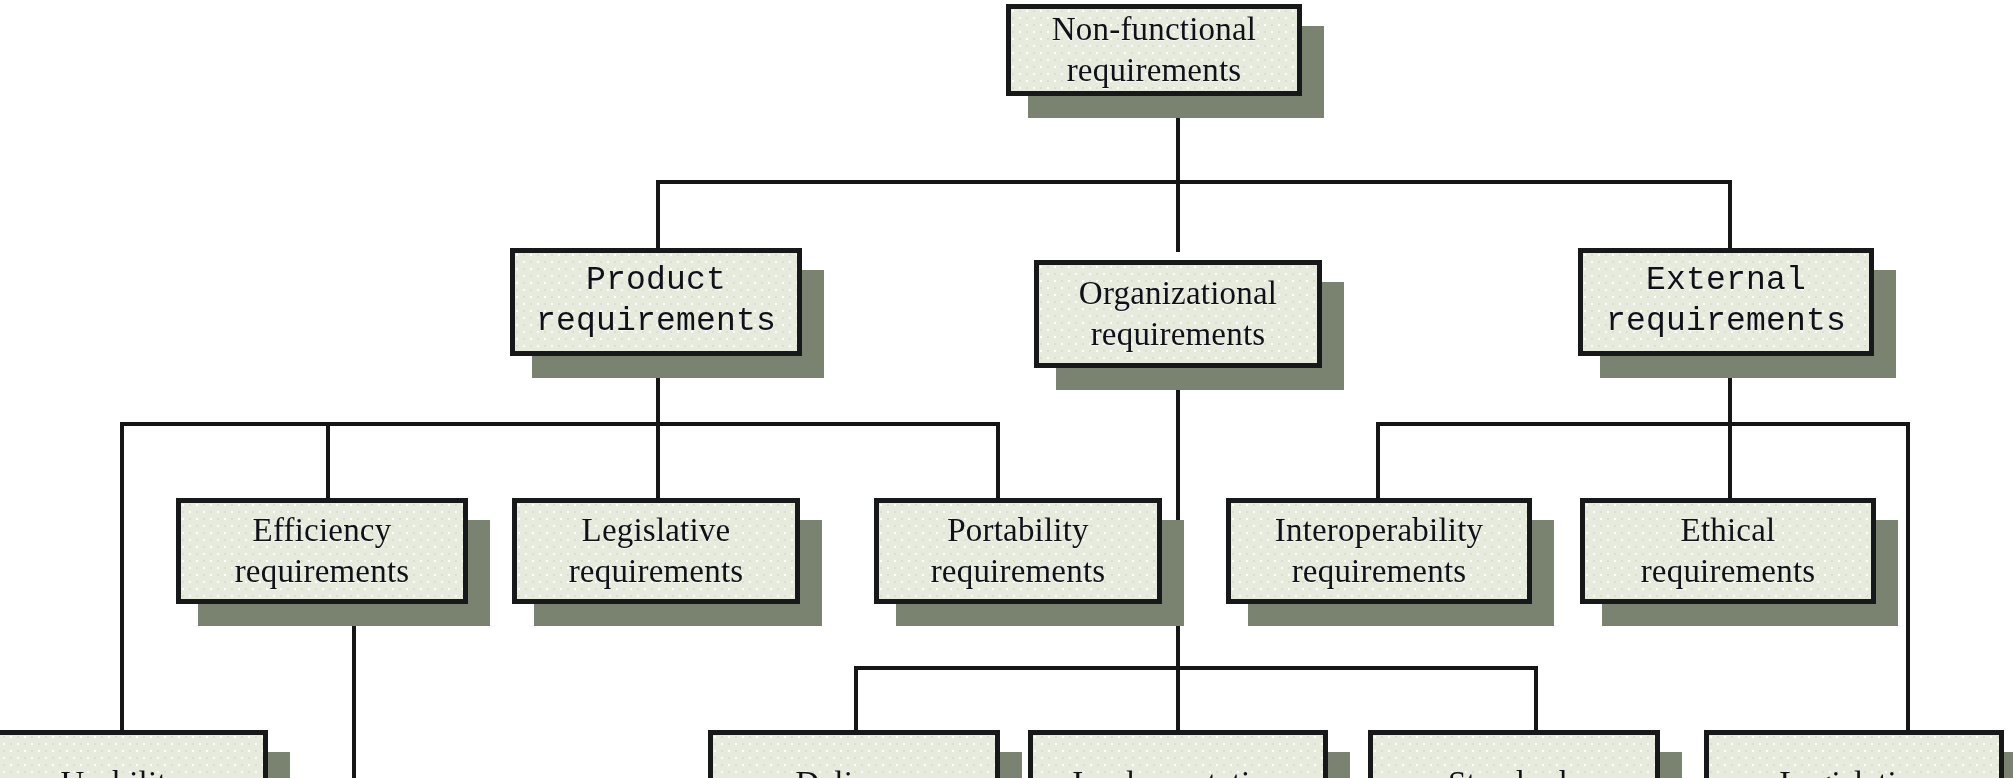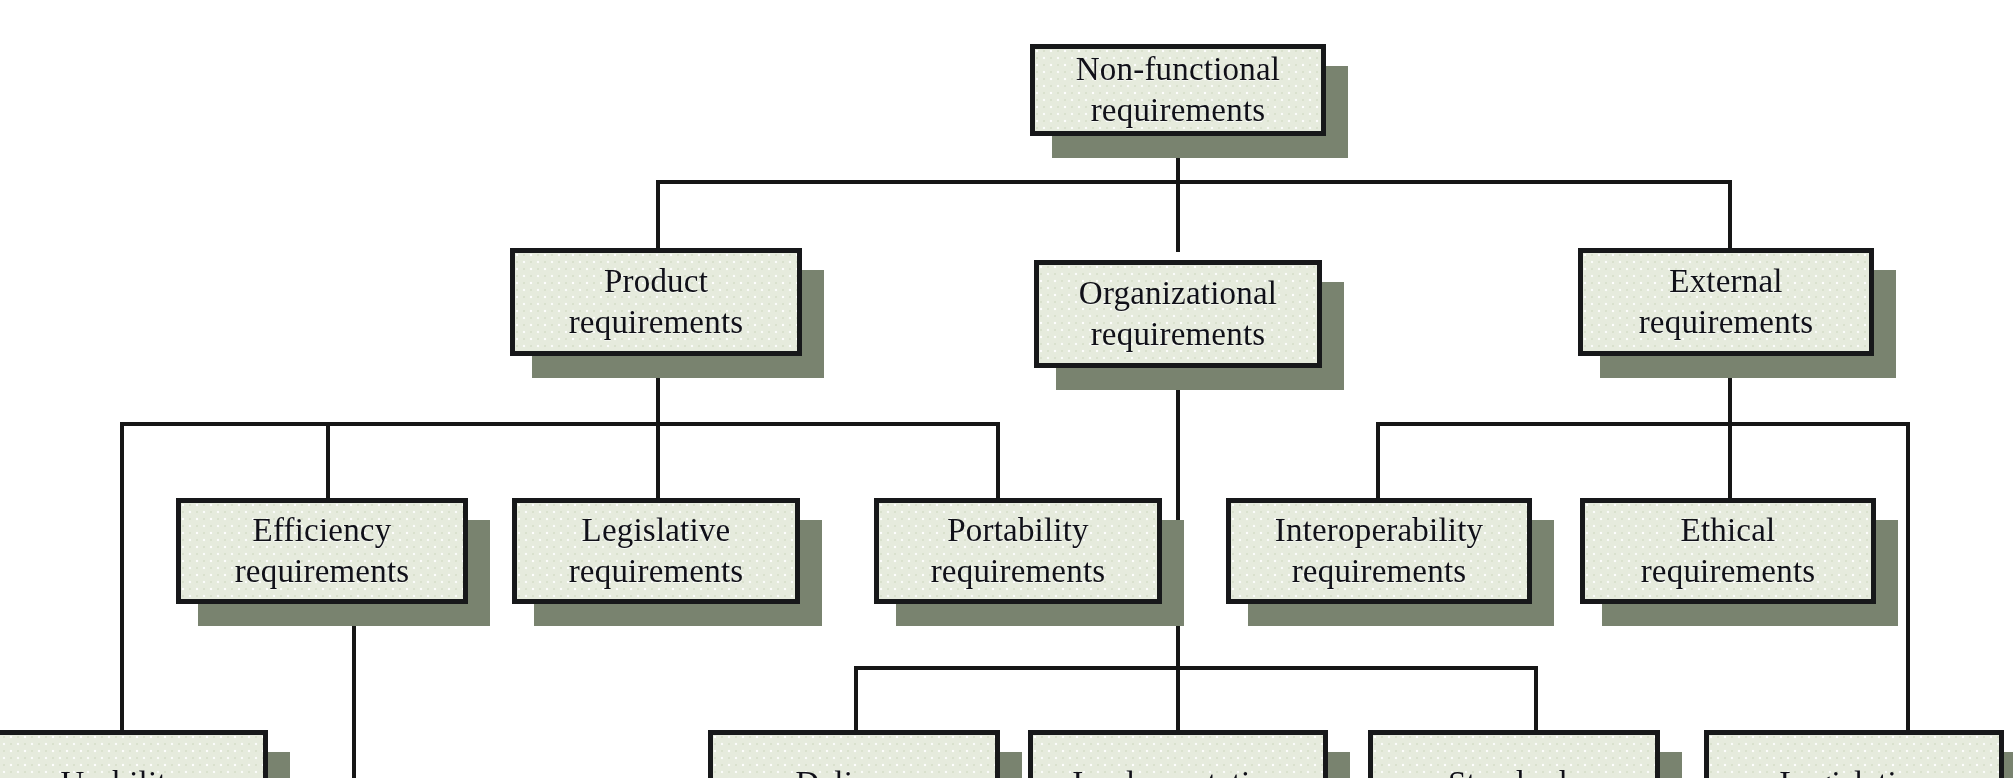--- a/index.html
+++ b/index.html
@@ -57,45 +57,45 @@
   <div class="line vline" style="left:854px;top:666px;height:78px;"></div>
   <div class="line vline" style="left:1176px;top:666px;height:78px;"></div>
   <div class="line vline" style="left:1534px;top:666px;height:78px;"></div>
 
   <div class="line vline" style="left:1728px;top:356px;height:68px;"></div>
   <div class="line hline" style="left:1376px;top:422px;width:534px;"></div>
   <div class="line vline" style="left:1376px;top:422px;height:78px;"></div>
   <div class="line vline" style="left:1728px;top:422px;height:78px;"></div>
   <div class="line vline" style="left:1906px;top:422px;height:310px;"></div>
 
-  <div class="node" style="left:1030px;top:4px;width:296px;height:92px;margin-top:40px;">
+  <div class="node" style="left:1006px;top:4px;width:296px;height:92px;">
     <div class="shadow" style="left:22px;top:22px;width:296px;height:92px;"></div>
     <div class="boxface">
       <span class="label">Non-functional
 requirements</span>
     </div>
   </div>
 
-  <div class="node" style="left:510px;top:248px;width:292px;height:108px;">
+  <div class="node" style="left:510px;top:248px;width:292px;height:108px;font-family:Liberation Mono, monospace;">
     <div class="shadow" style="left:22px;top:22px;width:292px;height:108px;"></div>
     <div class="boxface">
       <span class="label">Product
 requirements</span>
     </div>
   </div>
 
   <div class="node" style="left:1034px;top:260px;width:288px;height:108px;">
     <div class="shadow" style="left:22px;top:22px;width:288px;height:108px;"></div>
     <div class="boxface">
       <span class="label">Organizational
 requirements</span>
     </div>
   </div>
 
-  <div class="node" style="left:1578px;top:248px;width:296px;height:108px;">
+  <div class="node" style="left:1578px;top:248px;width:296px;height:108px;font-family:Liberation Mono, monospace;">
     <div class="shadow" style="left:22px;top:22px;width:296px;height:108px;"></div>
     <div class="boxface">
       <span class="label">External
 requirements</span>
     </div>
   </div>
 
   <div class="node" style="left:176px;top:498px;width:292px;height:106px;">
     <div class="shadow" style="left:22px;top:22px;width:292px;height:106px;"></div>
     <div class="boxface">

